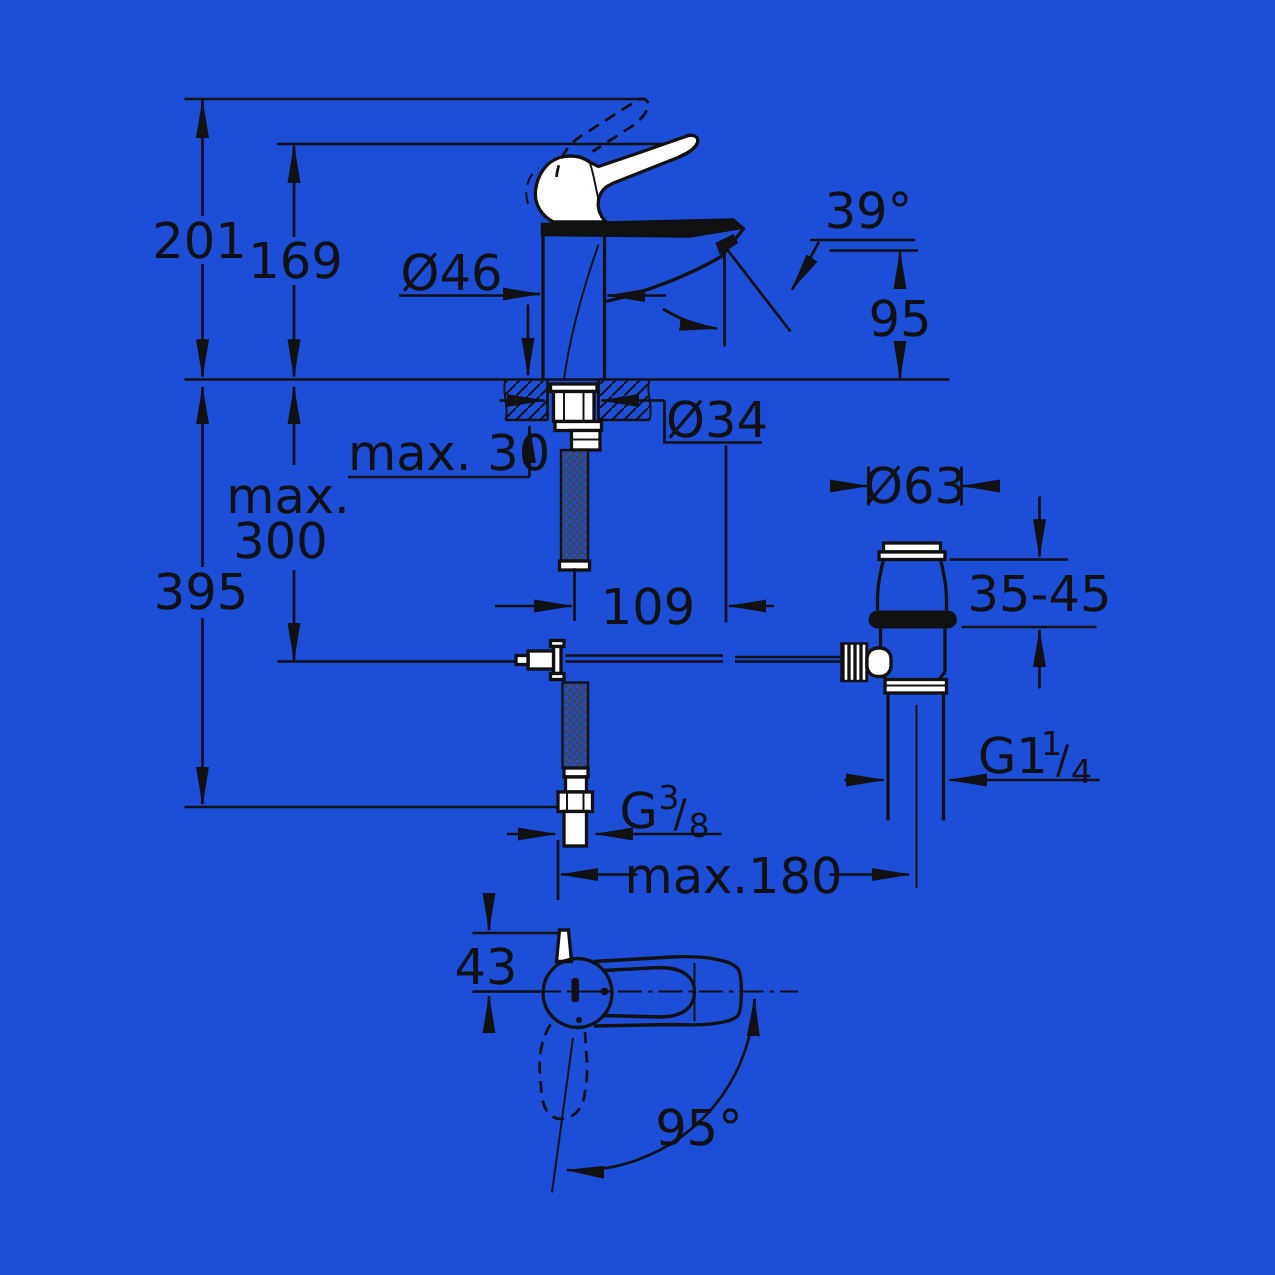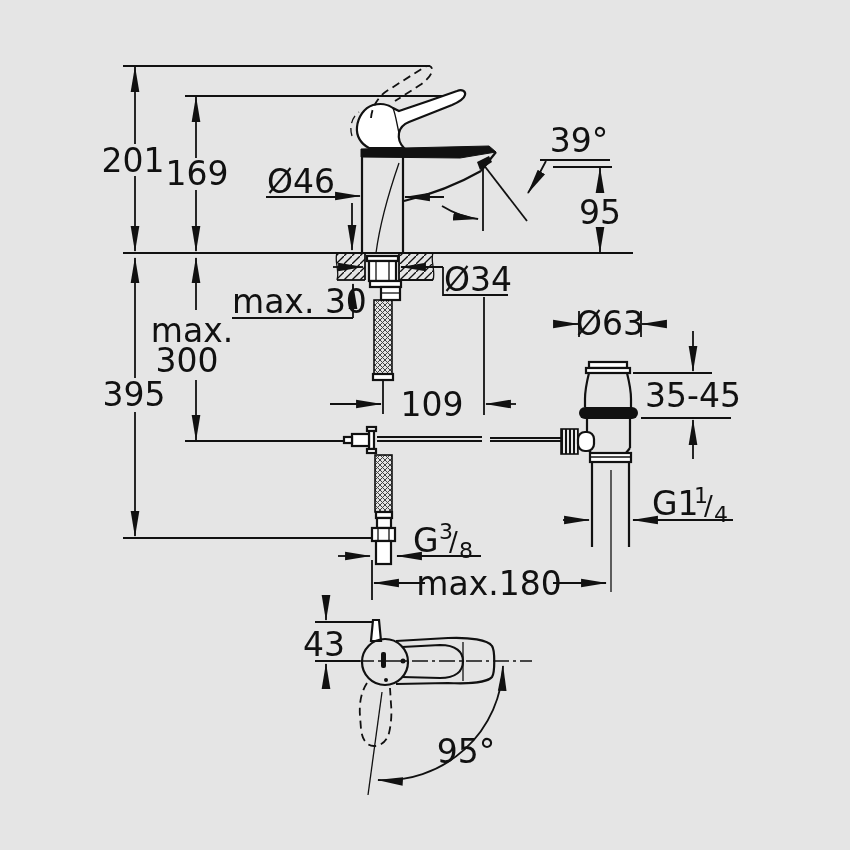--- a/index.html
+++ b/index.html
@@ -1,16 +1,16 @@
 <!DOCTYPE html>
 <html><head>
 <meta charset="utf-8">
 <style>
   html,body{margin:0;padding:0;background:#fff;}
-  #stage{width:850px;height:850px;position:relative;background:#e5e5e5;overflow:hidden;}
+  #stage{width:850px;height:850px;position:relative;background:#1d4ed8;overflow:hidden;}
   svg{display:block;}
   text{font-family:"DejaVu Sans","Liberation Sans",sans-serif;fill:#111;}
   .dim{font-size:33px;}
   .sup{font-size:22px;}
   .mid{font-size:26px;}
   .ln{stroke:#111;stroke-width:1.8;fill:none;}
   .thick{stroke:#111;stroke-width:2.2;fill:none;}
   .thin{stroke:#111;stroke-width:1.3;fill:none;}
   .fillw{fill:#fff;stroke:#111;stroke-width:2.2;}
   .dashed{stroke-dasharray:8 5;}

